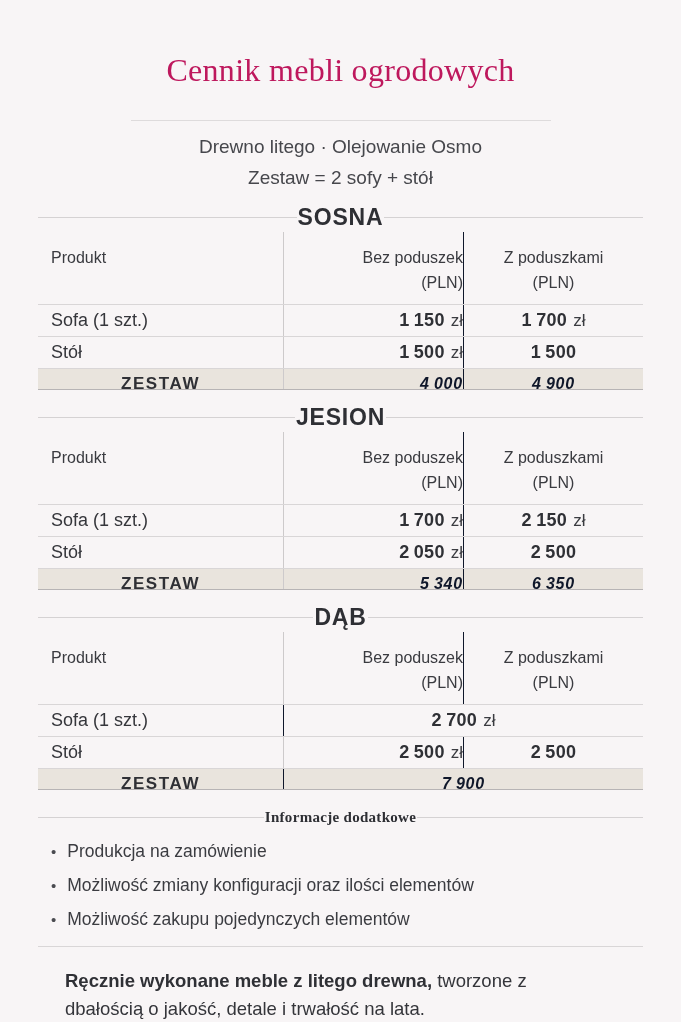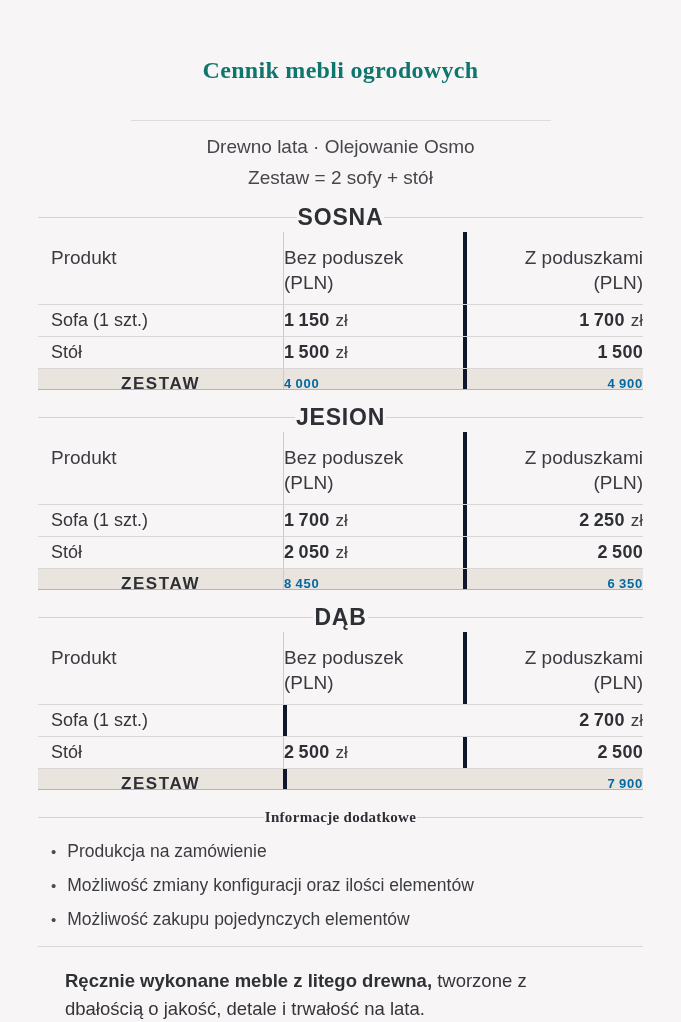--- a/index.html
+++ b/index.html
@@ -14,26 +14,26 @@
     margin:0 auto;
     background:#f8f5f6;
     color:#35363b;
     padding:50px 38px 0;
     overflow:hidden;
   }
   
   h1 {
     margin:0;
     font-family:"Liberation Serif", serif;
-    font-weight:700;
-    font-size:24px;
+    font-weight:400;
+    font-size:32px;
     line-height:40px;
     letter-spacing:.3px;
     text-align:center;
-    color:#0f766e;
+    color:#be185d;
   }
   .title-rule {
     width:420px; height:1px;
     margin:30px auto 0;
     background:#dedbdc;
   }
   .subtitle {
     margin:14px 0 0;
     text-align:center;
     font-size:19px;
@@ -56,24 +56,24 @@
   }
   .sec-head.serif h2 {
     font-family:"Liberation Serif", serif;
     font-size:15px; letter-spacing:.3px;
   }
   
   .tbl { margin-top:2px; }
   .row { display:flex; border-bottom:1px solid #d9d6d7; }
   .cell { padding:0; }
   .c1 { width:245px; padding-left:13px; }
-  .c2 { width:180px; text-align:left; border-left:1px solid #cdcacb; }
-  .c3 { flex:1;      text-align:right; border-left:4px solid #0f172a; }
+  .c2 { width:180px; text-align:right; border-left:1px solid #cdcacb; }
+  .c3 { flex:1;      text-align:center; border-left:1px solid #0f172a; }
   .row.head .cell {
-    font-size:19px; line-height:25px;
+    font-size:16px; line-height:25px;
     color:#3a3b40;
     padding-top:13px; padding-bottom:9px;
   }
   .row.head .colline { display:block; }
   .row.data .cell {
     font-size:18px; line-height:30px; height:31px;
     color:#35363b;
   }
   .price b {
     font-weight:700; color:#2f3035;
@@ -85,23 +85,24 @@
     background:#e9e4dd;
     border-bottom:1px solid #b7b4b5;
   }
   .row.total .cell { height:20px; line-height:30px; }
   .row.total .c1 {
     text-align:center; padding-left:0;
     font-weight:700; font-size:17px; letter-spacing:1.6px;
     color:#2f3035;
   }
   .row.total .tprice {
-    font-weight:700; font-size:13px;
+    font-weight:700; font-size:16px;
     letter-spacing:.8px; word-spacing:-1px;
-    color:#0369a1;
+    color:#0f172a;
+    font-style:italic;
   }
   
   .info-list { list-style:none; margin:8px 0 0; padding:0; }
   .info-list li {
     display:flex; align-items:baseline;
     font-size:17.5px; line-height:24px;
     color:#3b3c41;
     margin-top:9px;
   }
   .bullet {
@@ -119,21 +120,21 @@
   }
   .footer-note strong { font-weight:700; color:#2f3035; }
 </style>
 </head>
 <body>
 
 <div class="page">
 
   <h1>Cennik mebli ogrodowych</h1>
   <div class="title-rule"></div>
-  <p class="subtitle">Drewno lata · Olejowanie Osmo</p>
+  <p class="subtitle">Drewno litego · Olejowanie Osmo</p>
   <p class="subtitle second">Zestaw = 2 sofy + stół</p>
 
   <section>
     <div class="sec-head">
       <span class="rule"></span>
       <h2>SOSNA</h2>
       <span class="rule"></span>
     </div>
     <div class="tbl">
       <div class="row head">
@@ -179,30 +180,30 @@
           <span class="colline">(PLN)</span>
         </div>
         <div class="cell c3">
           <span class="colline">Z poduszkami</span>
           <span class="colline">(PLN)</span>
         </div>
       </div>
       <div class="row data">
         <div class="cell c1">Sofa (1 szt.)</div>
         <div class="cell c2 price"><b>1 700</b><span class="unit">zł</span></div>
-        <div class="cell c3 price"><b>2 250</b><span class="unit">zł</span></div>
+        <div class="cell c3 price"><b>2 150</b><span class="unit">zł</span></div>
       </div>
       <div class="row data">
         <div class="cell c1">Stół</div>
         <div class="cell c2 price"><b>2 050</b><span class="unit">zł</span></div>
         <div class="cell c3 price"><b>2 500</b><span class="unit"></span></div>
       </div>
       <div class="row total">
         <div class="cell c1">ZESTAW</div>
-        <div class="cell c2 tprice">8 450</div>
+        <div class="cell c2 tprice">5 340</div>
         <div class="cell c3 tprice">6 350</div>
       </div>
     </div>
   </section>
 
   <section>
     <div class="sec-head">
       <span class="rule"></span>
       <h2>DĄB</h2>
       <span class="rule"></span>

